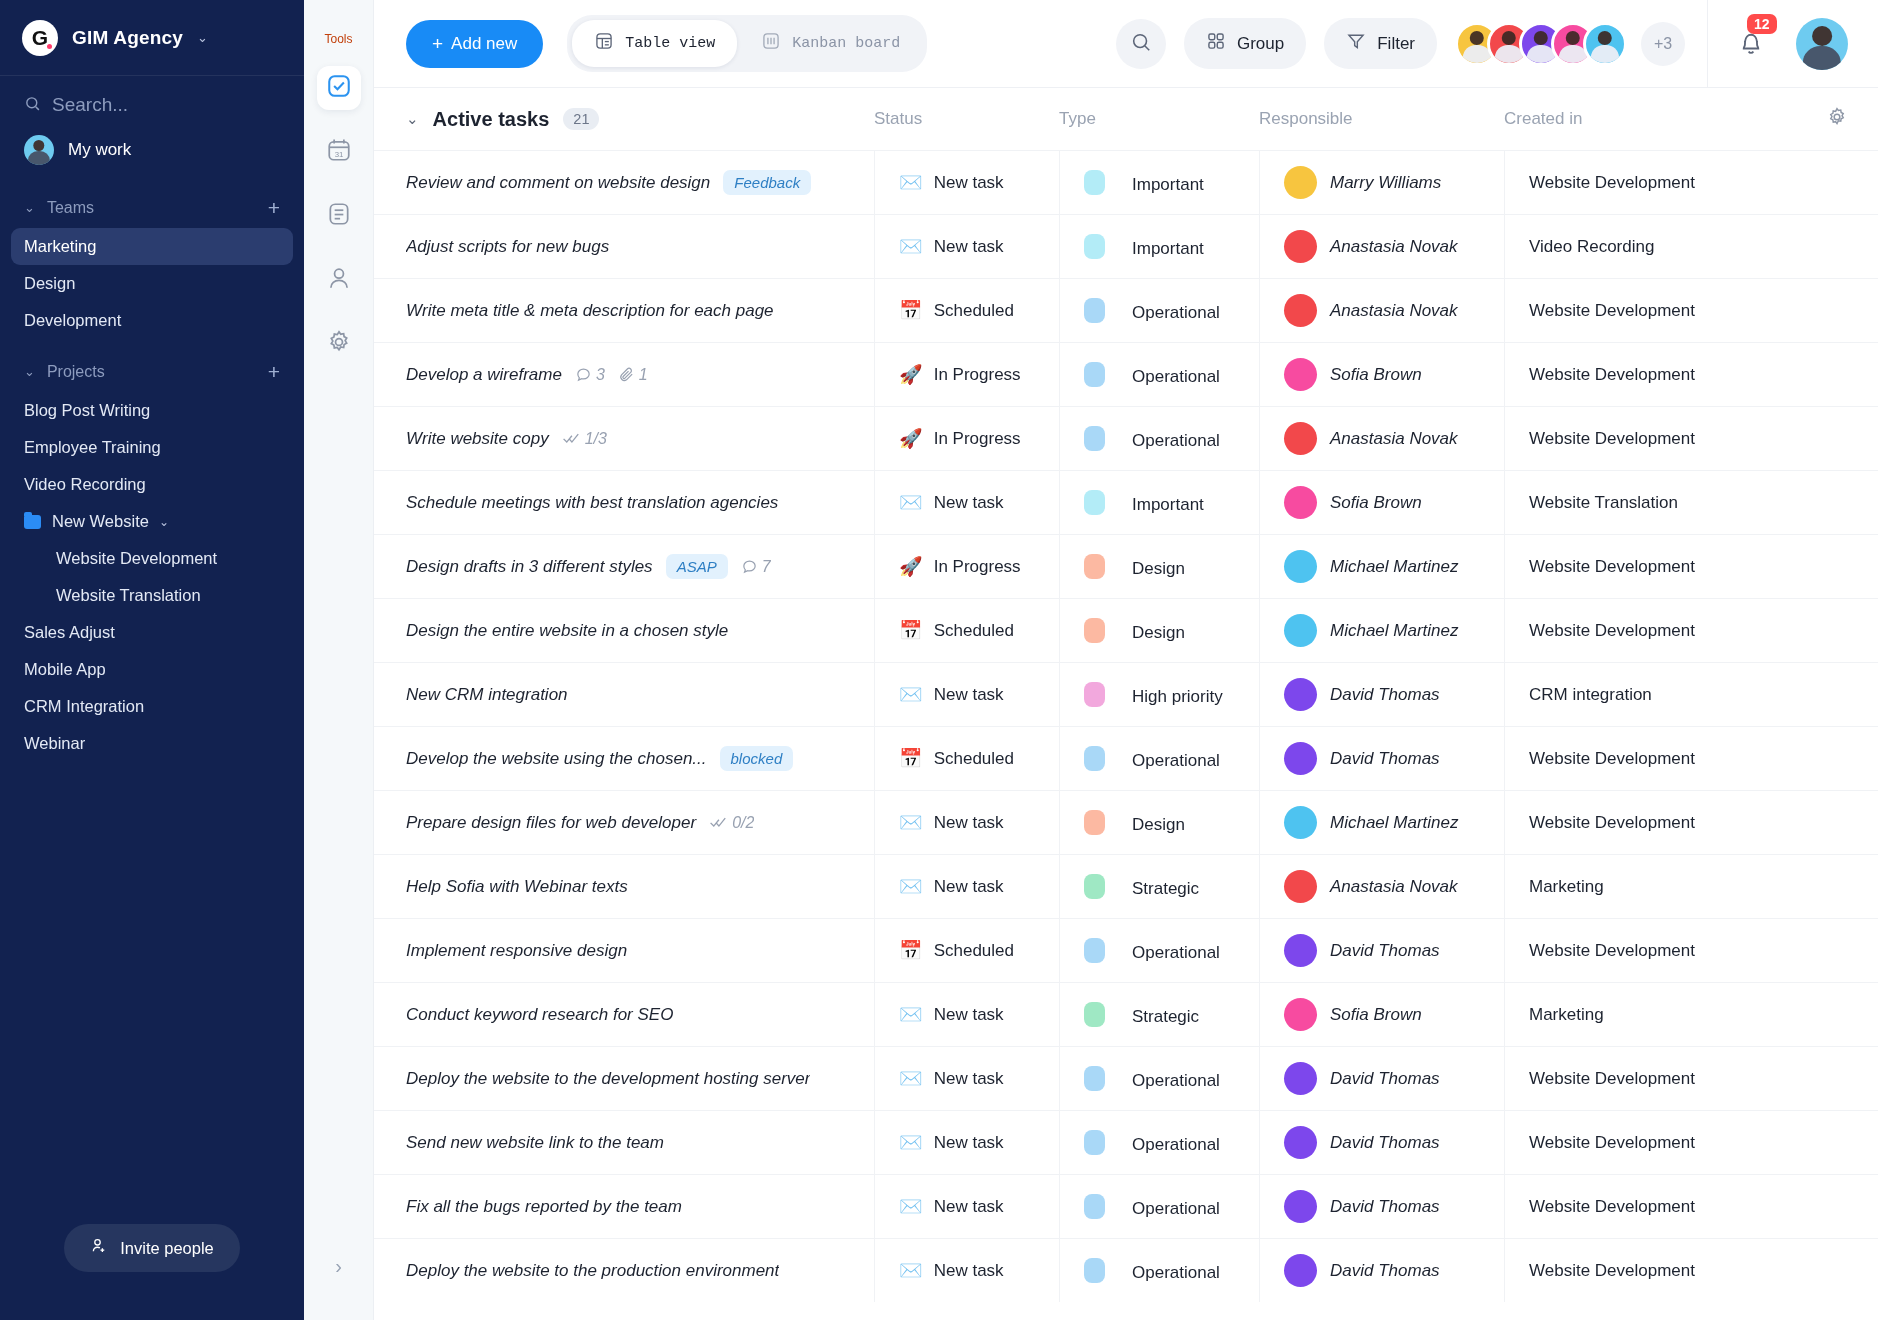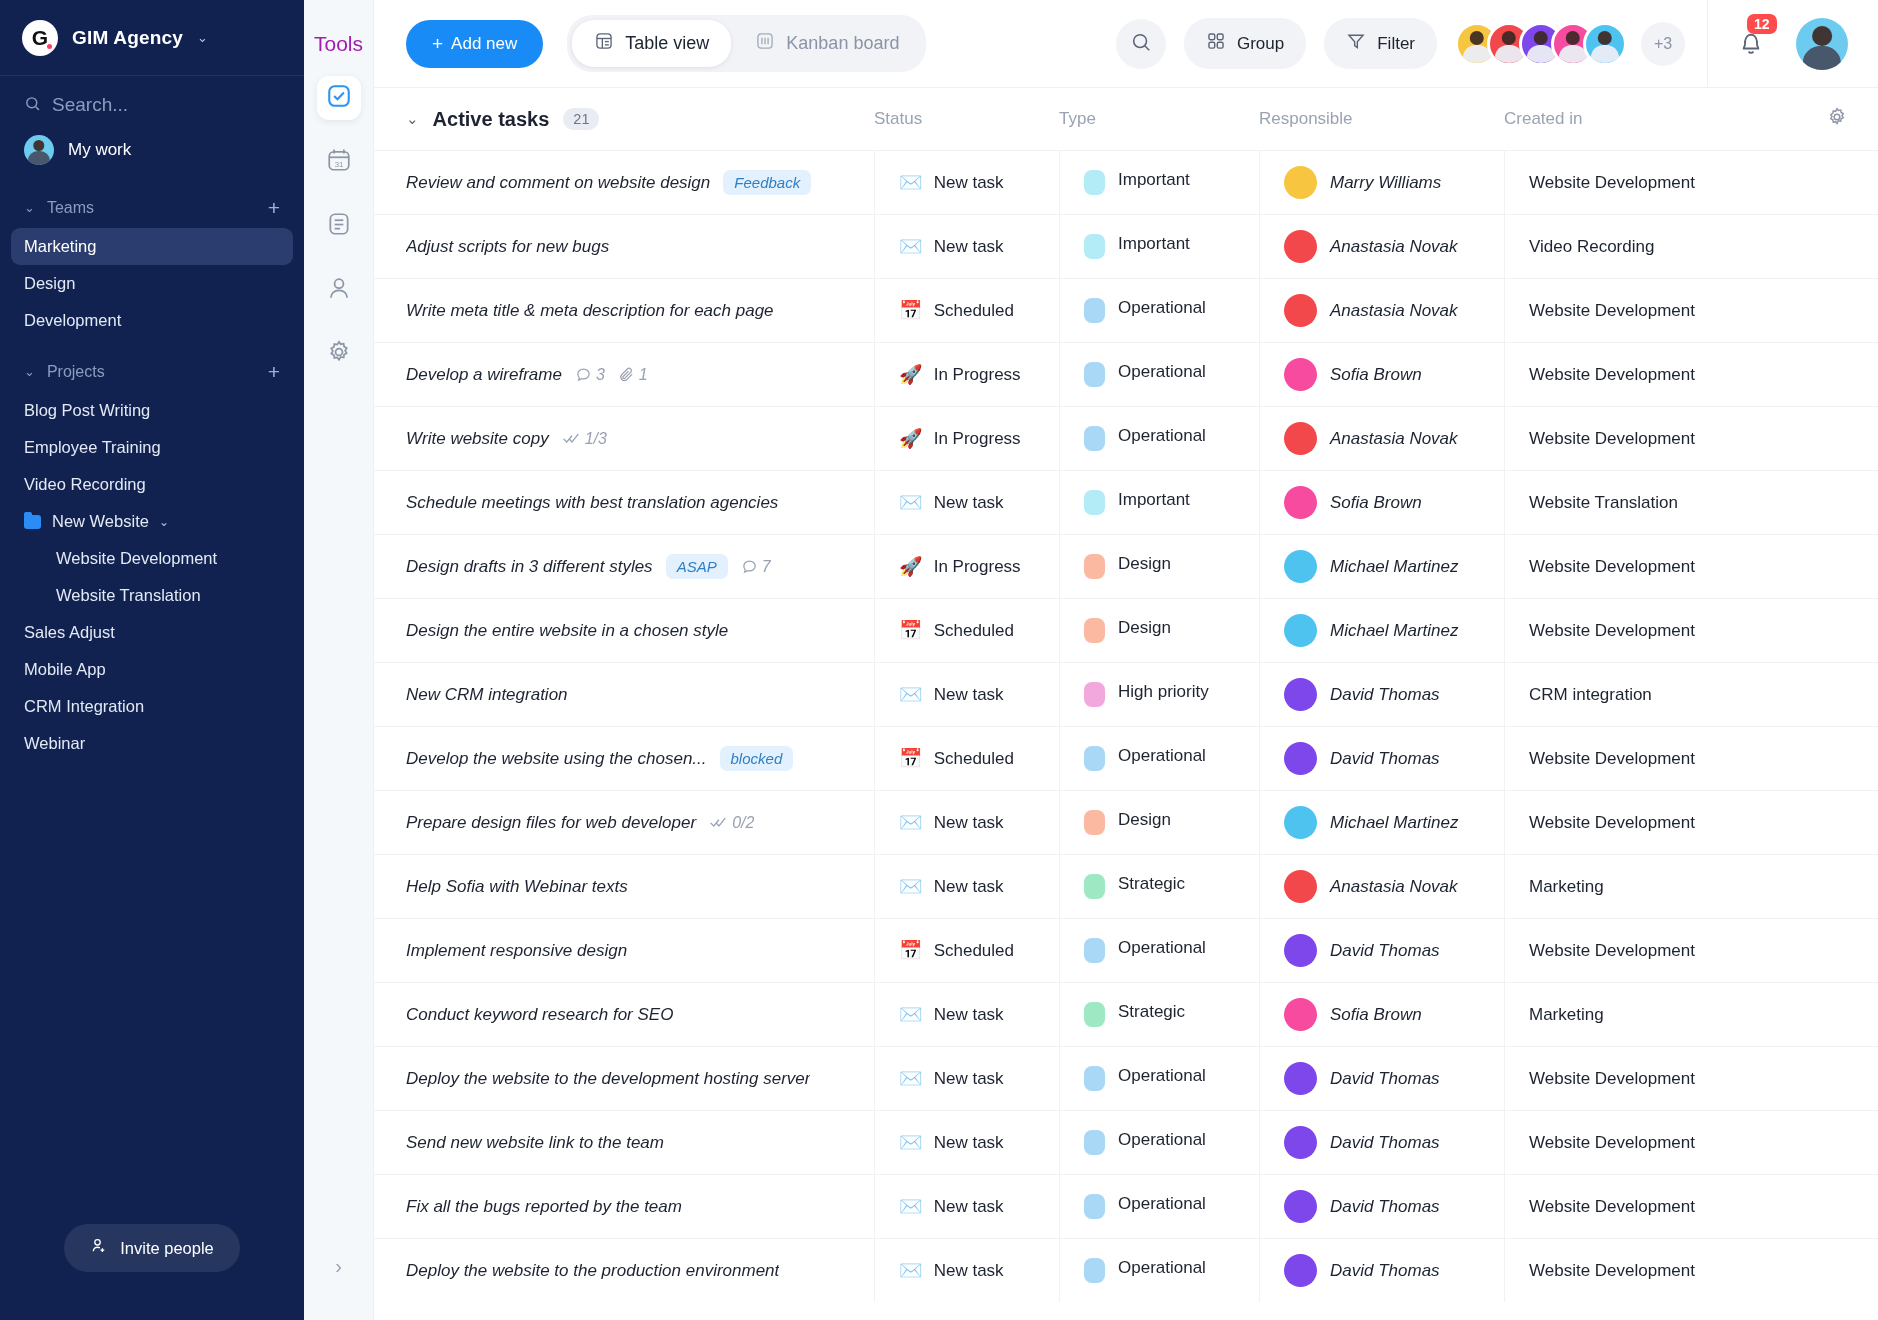--- a/index.html
+++ b/index.html
@@ -90,21 +90,21 @@
   }
 
   
   .tools {
     width: 70px; flex: 0 0 70px;
     background: #f5f8fa;
     display: flex; flex-direction: column; align-items: center;
     border-right: 1px solid #eceff3;
     position: relative;
   }
-  .tools-title { font-size: 21px; color: #a21caf; margin-top: 32px; font-weight: normal; }
+  .tools-title { font-size: 12px; color: #c2410c; margin-top: 32px; font-weight: normal; }
   .tool-btn {
     width: 44px; height: 44px; margin-top: 20px;
     display: flex; align-items: center; justify-content: center;
     border-radius: 12px; cursor: pointer;
   }
   .tool-btn.sel { background: #ffffff; box-shadow: 0 2px 7px rgba(18,34,80,.08); }
   .tool-btn:first-of-type { margin-top: 28px; }
   .tools-expand {
     position: absolute; bottom: 42px; left: 0; right: 0;
     display:flex; justify-content:center;
@@ -128,21 +128,21 @@
   }
   .btn-add .pl { font-size: 19px; line-height: 1; }
 
   .viewtoggle {
     margin-left: 24px; background: #f1f3f7; border-radius: 25px;
     padding: 5px; display: flex; align-items: center; gap: 2px;
   }
   .vt {
     display: inline-flex; align-items: center; gap: 11px;
     padding: 11px 22px; border-radius: 22px;
-    font-size: 18px; color: #8b94a6; cursor: pointer; white-space: nowrap;
+    font-size: 15px; color: #8b94a6; cursor: pointer; white-space: nowrap; font-family: Liberation Mono, monospace;
   }
   .vt.on { background:#fff; color:#1d2330; box-shadow: 0 1px 4px rgba(18,34,80,.09); }
 
   .topbar-right { margin-left: auto; display: flex; align-items: center; height:100%; }
   .pill-btn {
     display: inline-flex; align-items: center; gap: 11px;
     background: #f1f3f7; border-radius: 25px; border: none;
     padding: 13px 22px; font-size: 17px; color: #1d2330; cursor: pointer;
     margin-right: 18px; white-space: nowrap;
   }
@@ -208,21 +208,21 @@
   .tag {
     background: #e2f1fd; color: #2e7fc4; font-size: 15px;
     border-radius: 7px; padding: 4px 11px; white-space:nowrap;
   }
   .meta { display:inline-flex; align-items:center; gap:4px; color:#98a1b1; font-size:16px; }
   .meta svg { display:block; }
 
   .statuscell { display:flex; align-items:center; gap: 11px; white-space:nowrap; }
   .st-emoji { font-size: 19px; line-height:1; }
 
-  .typecell { display:flex; align-items:flex-start; gap: 13px; white-space:nowrap; }
+  .typecell { display:flex; align-items:flex-end; gap: 27px; white-space:nowrap; }
   .chip { width: 21px; height: 25px; border-radius: 8px; flex: 0 0 21px; }
 
   .respcell { display:flex; align-items:center; gap: 13px; white-space:nowrap;font-style:italic; }
   .av-row { width: 33px; height: 33px; border-radius:50%; flex:0 0 33px; overflow:hidden; position:relative;}
 
   
   .ph { width:100%; height:100%; position:relative; }
   .ph .head {
     position:absolute; left:50%; top:17%; transform:translateX(-50%);
     width:38%; height:38%; border-radius:50%; background: rgba(60,40,35,.92);

